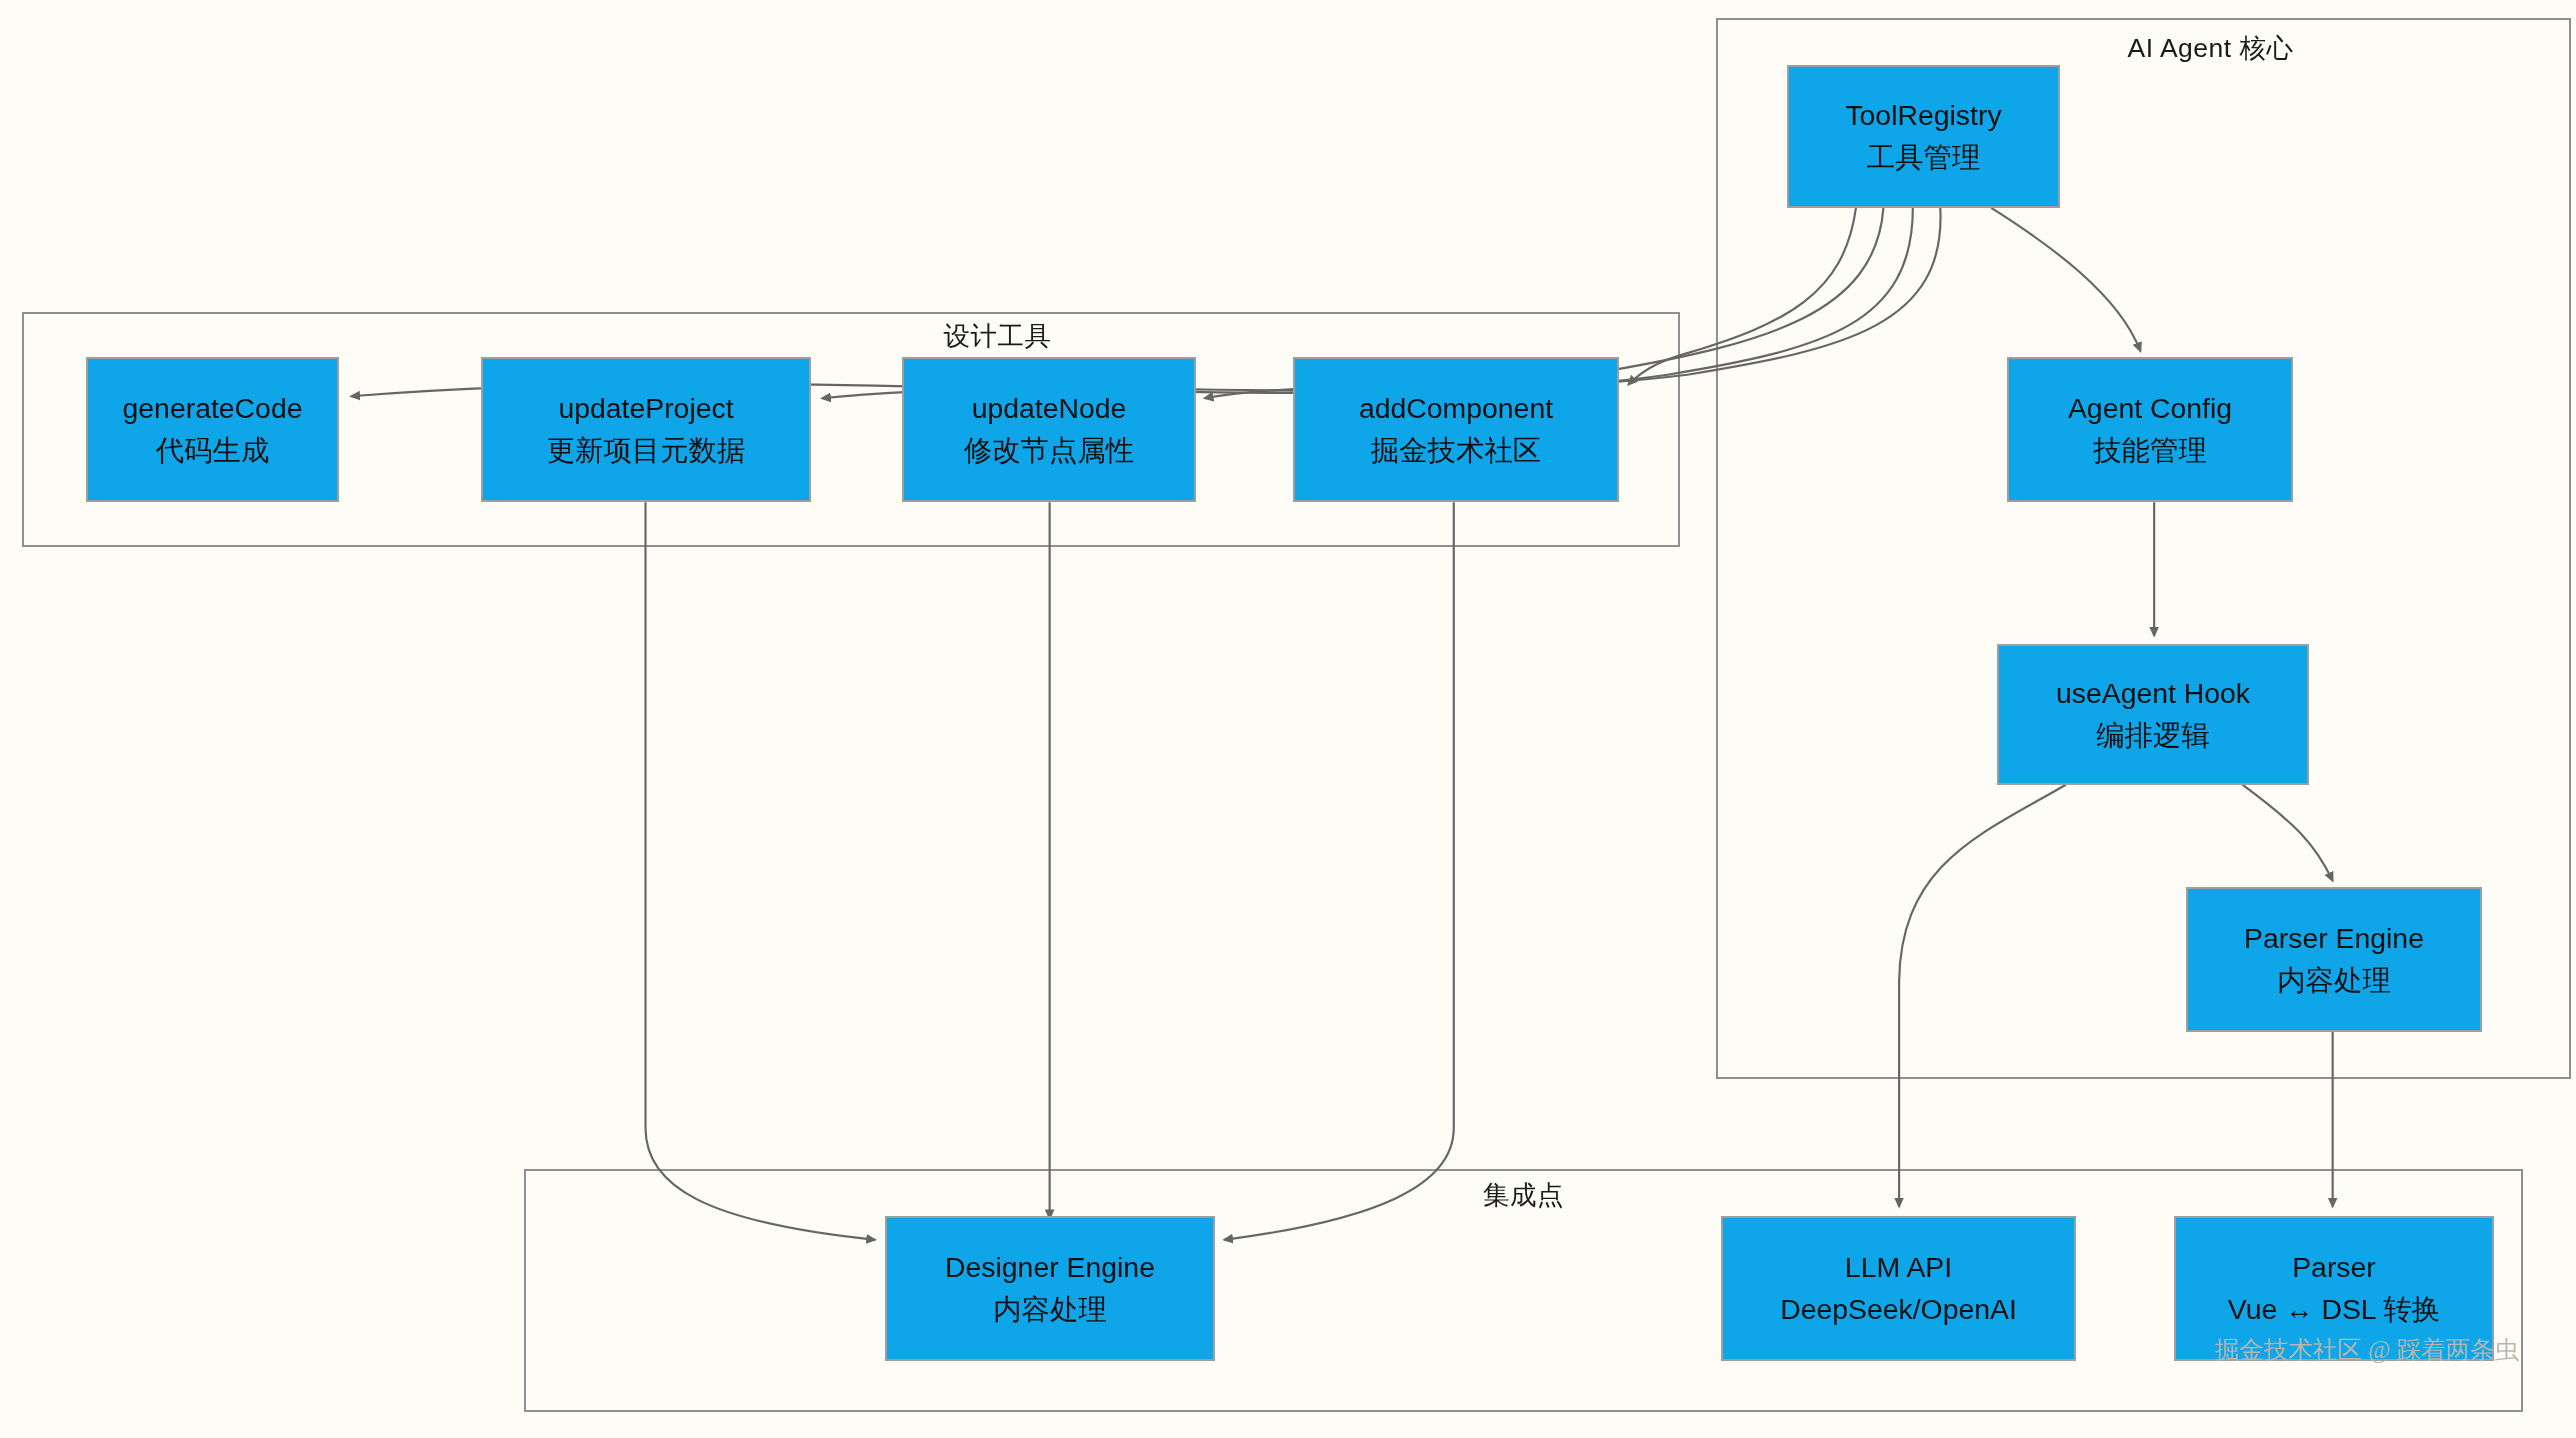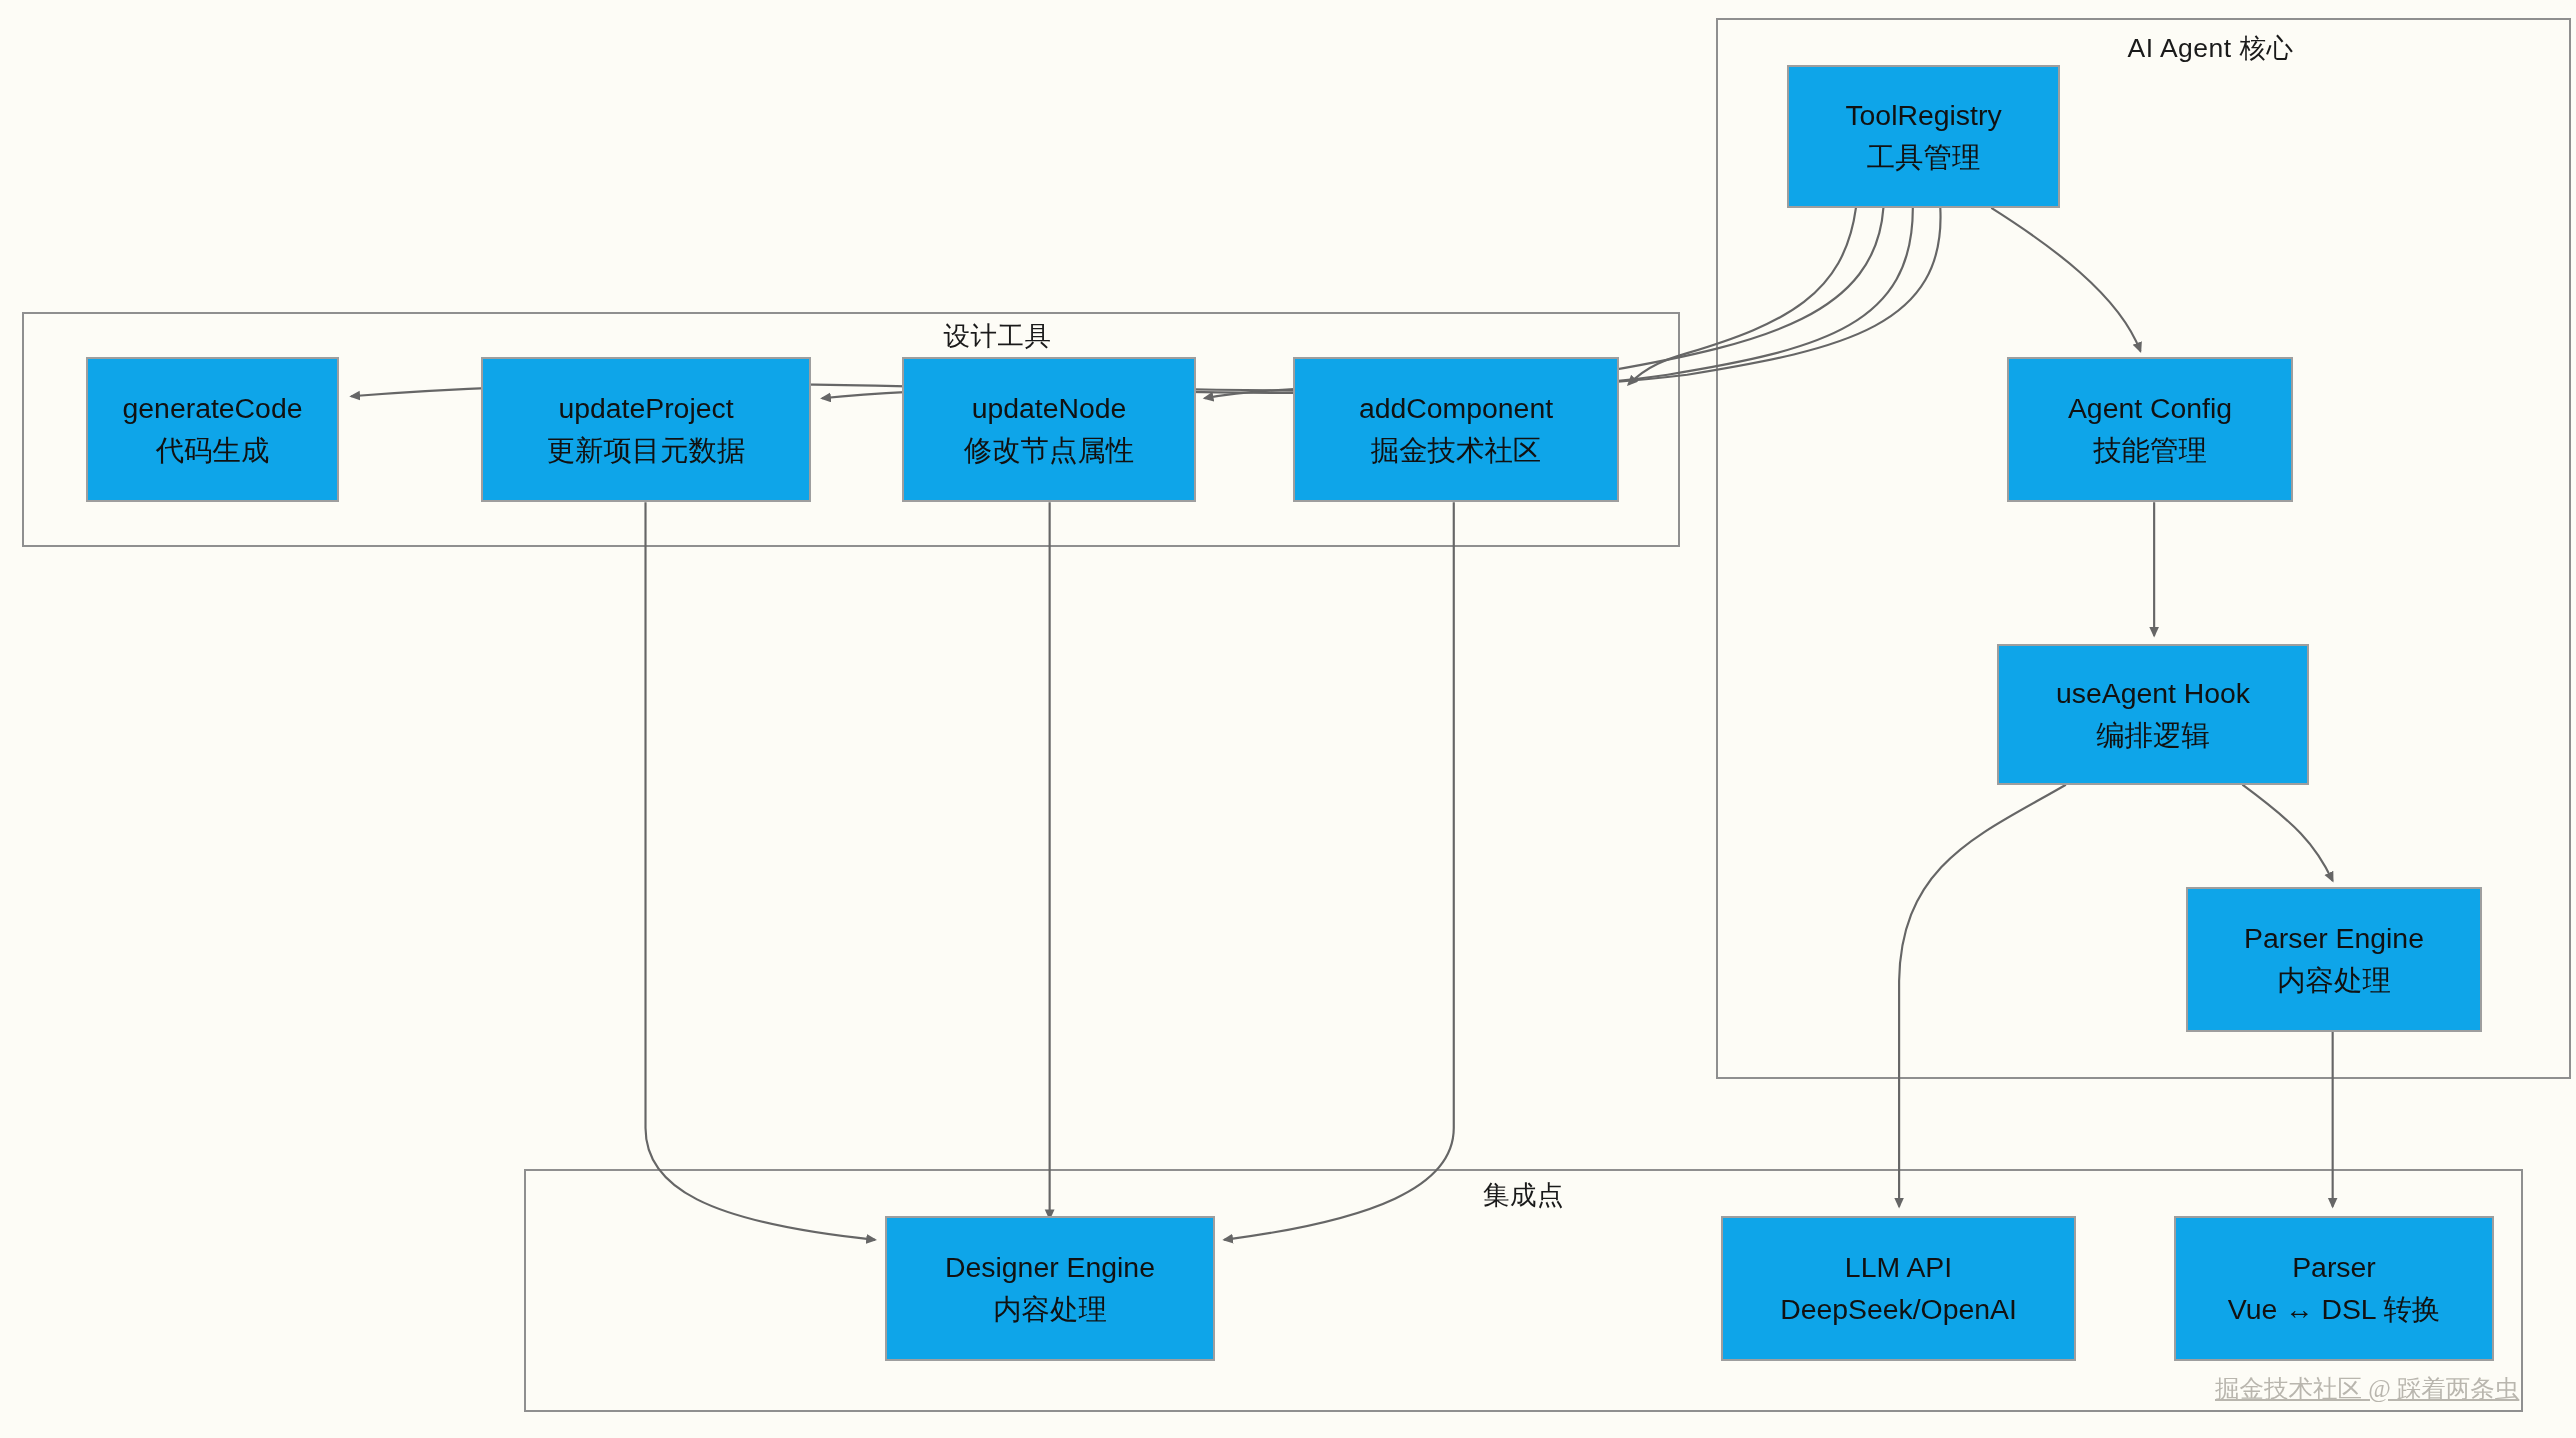--- a/index.html
+++ b/index.html
@@ -150,16 +150,16 @@
   <div class="node" style="left:1721px; top:1216px; width:355px; height:145px;">
     <span class="l1">LLM API</span>
     <span class="l2">DeepSeek/OpenAI</span>
   </div>
 
   <div class="node" style="left:2174px; top:1216px; width:320px; height:145px;">
     <span class="l1">Parser</span>
     <span class="l2">Vue ↔ DSL 转换</span>
   </div>
 
-  <div class="watermark" style="left:2215px; top:1372px;text-decoration:underline;">掘金技术社区 @ 踩着两条虫</div>
+  <div class="watermark" style="left:2215px; top:1333px;">掘金技术社区 @ 踩着两条虫</div>
 
 </div>
 
 
 </body></html>

